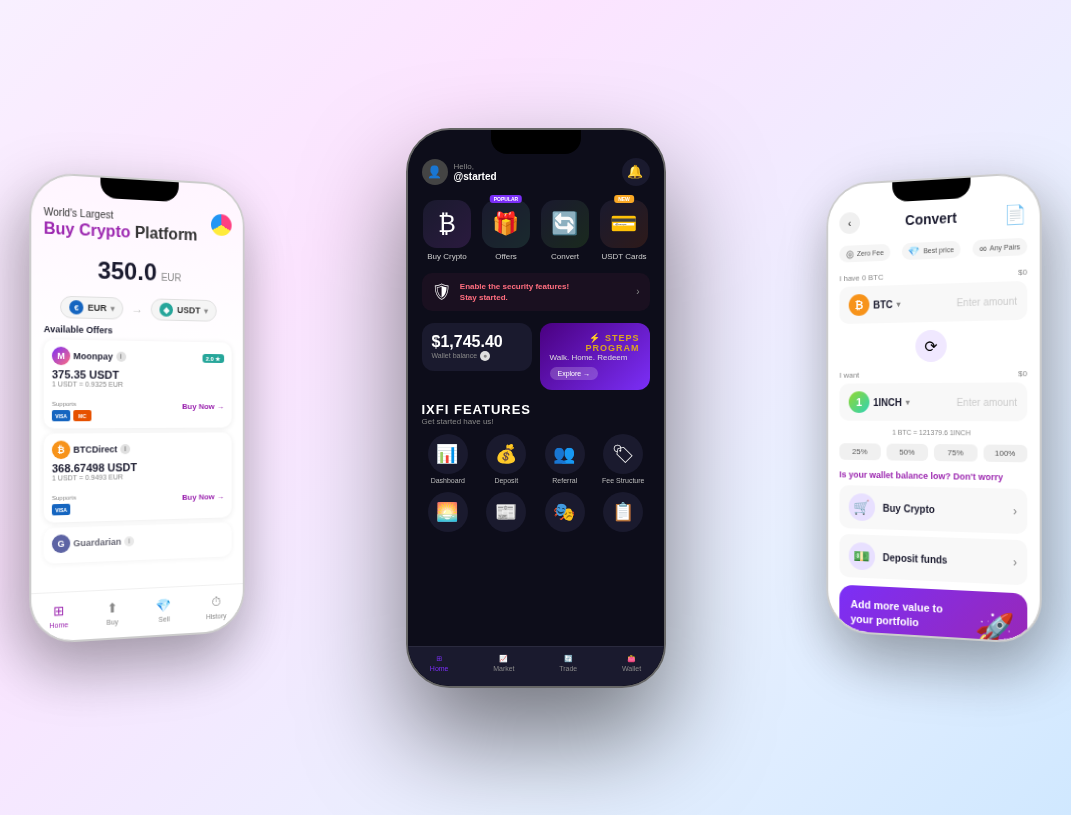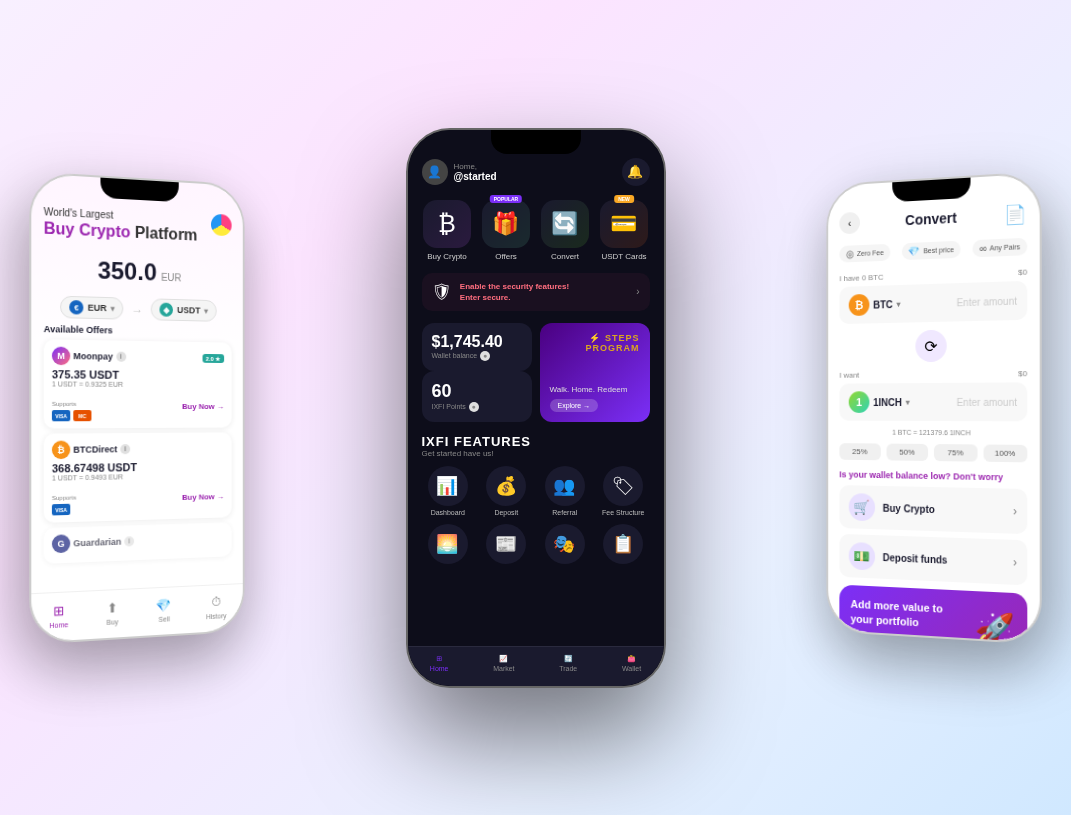--- a/index.html
+++ b/index.html
@@ -965,21 +965,21 @@
   </div>
 
   <div class="phone phone-mid">
     <div class="notch"></div>
     <div class="phone-screen mid-screen">
 
       <div class="mid-header">
         <div class="user-info">
           <div class="avatar-circle">👤</div>
           <div>
-            <div class="hello-text">Home,</div>
+            <div class="hello-text">Hello,</div>
             <div class="username">@started</div>
           </div>
         </div>
         <div class="bell-icon">🔔</div>
       </div>
 
       <div class="features-grid">
         <div class="feature-item">
           <div class="feature-icon-box" style="background: linear-gradient(135deg,#1a1a2e,#2a1a3e);">
             <span style="font-size:24px;">₿</span>
@@ -1005,41 +1005,34 @@
             <span style="font-size:22px;">💳</span>
           </div>
           <span class="feature-label">USDT Cards</span>
         </div>
       </div>
 
       <div class="security-banner">
         <div class="security-icon">🛡</div>
         <div>
           <div class="security-text">Enable the security features!</div>
-          <div class="security-text">Enter secure.</div>
+          <div class="security-text">Stay started.</div>
         </div>
         <span class="security-arrow">›</span>
       </div>
 
       <div class="dashboard-row">
         <div>
-          <div class="wallet-card" style="">
+          <div class="wallet-card" style="margin-bottom:8px;">
             <div class="wallet-balance">$1,745.40</div>
             <div class="wallet-label">
               <span>Wallet balance</span>
               <span class="info-dot">●</span>
             </div>
           </div>
-          <div class="wallet-card">
-            <div class="ixfi-points">60</div>
-            <div class="wallet-label">
-              <span>IXFI Points</span>
-              <span class="info-dot">●</span>
-            </div>
-          </div>
         </div>
         <div class="steps-card">
           <div style="text-align:right;">
             <div style="font-size:9px;color:#daa520;font-weight:800;letter-spacing:1px;">⚡ STEPS</div>
             <div style="font-size:9px;color:#daa520;font-weight:800;letter-spacing:1px;">PROGRAM</div>
           </div>
           <div>
             <div class="steps-subtitle">Walk. Home. Redeem</div>
             <button class="explore-btn">Explore →</button>
           </div>

